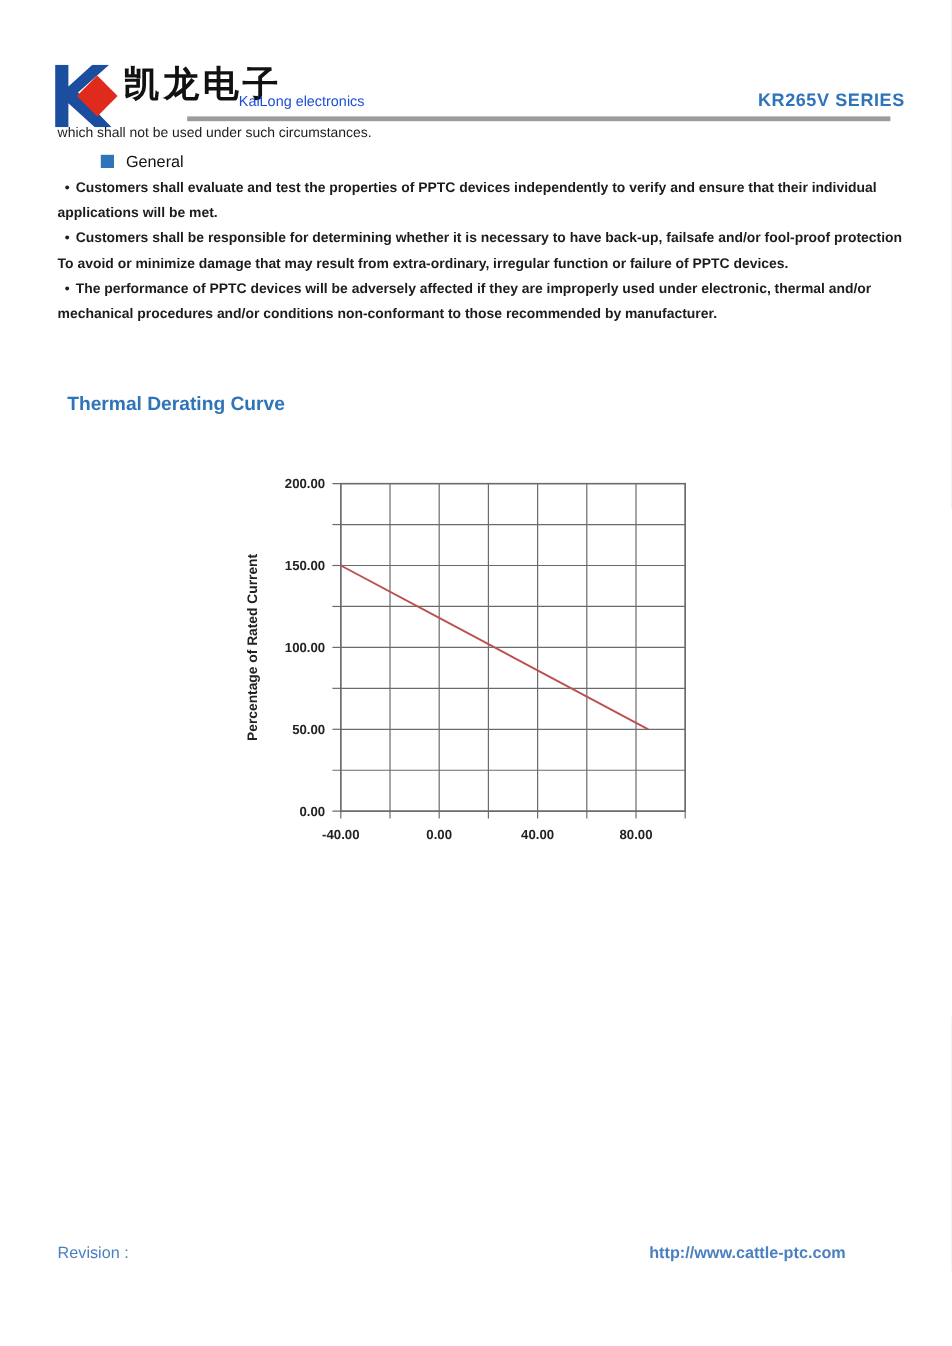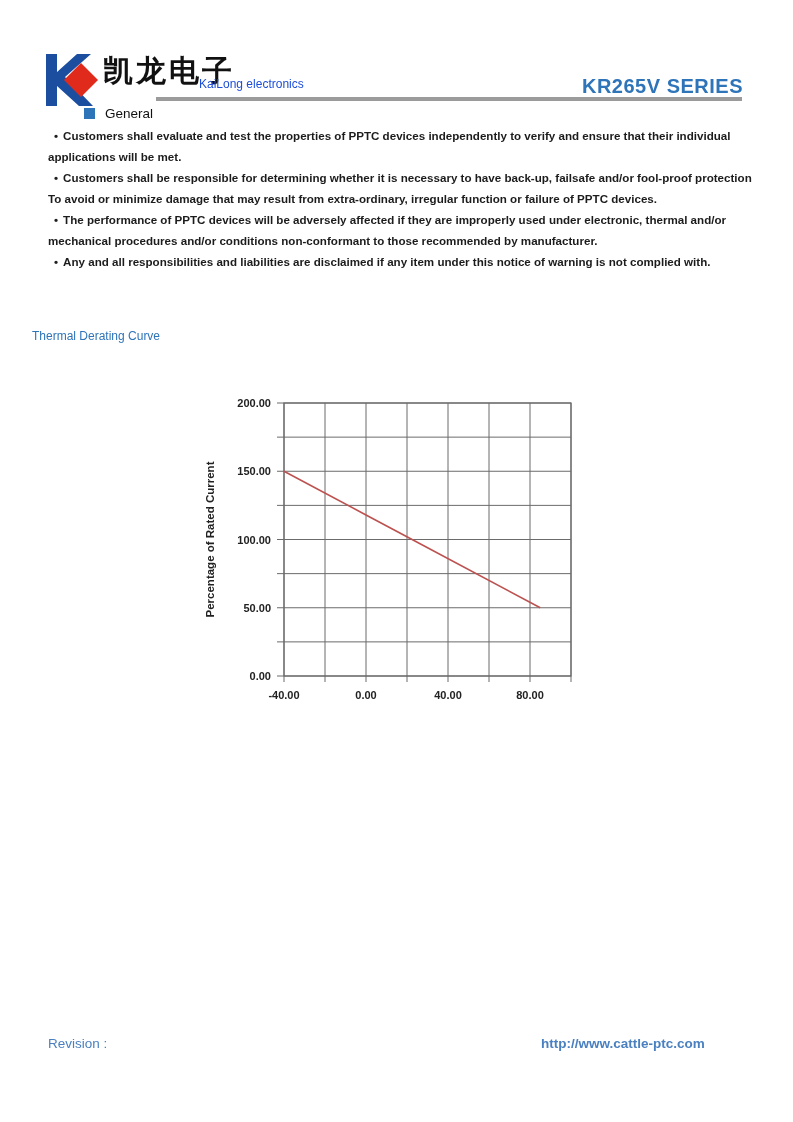--- a/index.html
+++ b/index.html
@@ -9,35 +9,35 @@
     font-family:"Liberation Sans",sans-serif;color:#1c1c1c;
   }
   
   .logo-svg{position:absolute;left:44px;top:54px;}
   .logo-cn{
     position:absolute;left:103px;top:56px;font-size:30px;font-weight:bold;
     font-family:"DejaVu Sans",sans-serif;color:#111;letter-spacing:3px;line-height:1;
   }
   .logo-sub{position:absolute;left:199px;top:77px;font-size:12px;color:#1d4ed8;}
   .series{
-    position:absolute;right:50px;top:75px;font-size:20px;font-weight:bold;
+    position:absolute;right:39px;top:75px;font-size:15px;font-weight:bold;
     color:var(--accent-blue,#2e74b9);letter-spacing:0.5px;
   }
   .header-rule{position:absolute;left:156px;top:97px;width:586px;height:4px;background:var(--rule-gray,#9b9b9b);}
   
   .notice{position:absolute;left:48px;top:100px;width:706px;font-size:11.6px;line-height:21px;}
   .notice p{margin:0;}
   .section-general{margin:2px 0 1px 0;display:flex;align-items:center;height:22px;padding-left:36px;}
   .blue-square{display:inline-block;width:11px;height:11px;background:var(--accent-blue,#2e74b9);margin-right:10px;}
   .general-label{font-size:13.5px;color:#111;}
   .bullet{text-indent:6px;font-weight:bold;}
   .bullet .marker{margin-right:5px;}
   
   .chart-title{
-    position:absolute;left:32px;top:329px;margin:0;font-size:12px;font-weight:normal;
+    position:absolute;left:56px;top:329px;margin:0;font-size:16px;font-weight:bold;
     color:var(--accent-blue,#2e74b9);
   }
   
   .chart-wrap{position:absolute;left:196px;top:388px;}
   .chart-wrap svg text.tick{font-family:"Liberation Sans",sans-serif;font-size:11px;font-weight:bold;fill:#222;}
   .chart-wrap svg text.axis-title{font-family:"Liberation Sans",sans-serif;font-size:11.5px;font-weight:bold;fill:#222;}
   
   .footer-revision{position:absolute;left:48px;top:1036px;font-size:13.5px;color:var(--footer-blue,#4a80c0);}
   .footer-url{
     position:absolute;left:541px;top:1036px;font-size:13.5px;
@@ -52,29 +52,29 @@
   <svg class="logo-svg" width="58" height="52" viewBox="0 0 58 52" aria-hidden="true">
     <path d="M2,0 h11 v18 L33,0 h14 L21,23 49,52 h-14 L13,32 v20 H2 Z" fill="#1c4ea0"></path>
     <polygon points="37,9 54,26 37,43 20,26" fill="#e02a1c"></polygon>
   </svg>
   <div class="logo-cn">凯龙电子</div>
   <div class="logo-sub">KaiLong electronics</div>
   <div class="series">KR265V SERIES</div>
   <div class="header-rule"></div>
 
   <div class="notice">
+    <p>which shall not be used under such circumstances.</p>
     <div class="section-general">
       <span class="blue-square"></span>
       <span class="general-label">General</span>
     </div>
     <div id="bullet-list">
         <p class="bullet"><span class="marker">•</span><span>Customers shall evaluate and test the properties of PPTC devices independently to verify and ensure that their individual applications will be met.</span></p>
         <p class="bullet"><span class="marker">•</span><span>Customers shall be responsible for determining whether it is necessary to have back-up, failsafe and/or fool-proof protection To avoid or minimize damage that may result from extra-ordinary, irregular function or failure of PPTC devices.</span></p>
         <p class="bullet"><span class="marker">•</span><span>The performance of PPTC devices will be adversely affected if they are improperly used under electronic, thermal and/or mechanical procedures and/or conditions non-conformant to those recommended by manufacturer.</span></p>
-        <p class="bullet"><span class="marker">•</span><span>Any and all responsibilities and liabilities are disclaimed if any item under this notice of warning is not complied with.</span></p>
       </div>
   </div>
 
   <h2 class="chart-title">Thermal Derating Curve</h2>
   <div class="chart-wrap">
     <svg id="chart-svg" width="385" height="330" viewBox="0 0 385 330">
         <line x1="88" y1="15" x2="88" y2="288" stroke="#6b6b6b" stroke-width="1"></line>
         <line x1="88" y1="288" x2="88" y2="294" stroke="#6b6b6b" stroke-width="1"></line>
         <line x1="129" y1="15" x2="129" y2="288" stroke="#6b6b6b" stroke-width="1"></line>
         <line x1="129" y1="288" x2="129" y2="294" stroke="#6b6b6b" stroke-width="1"></line>

